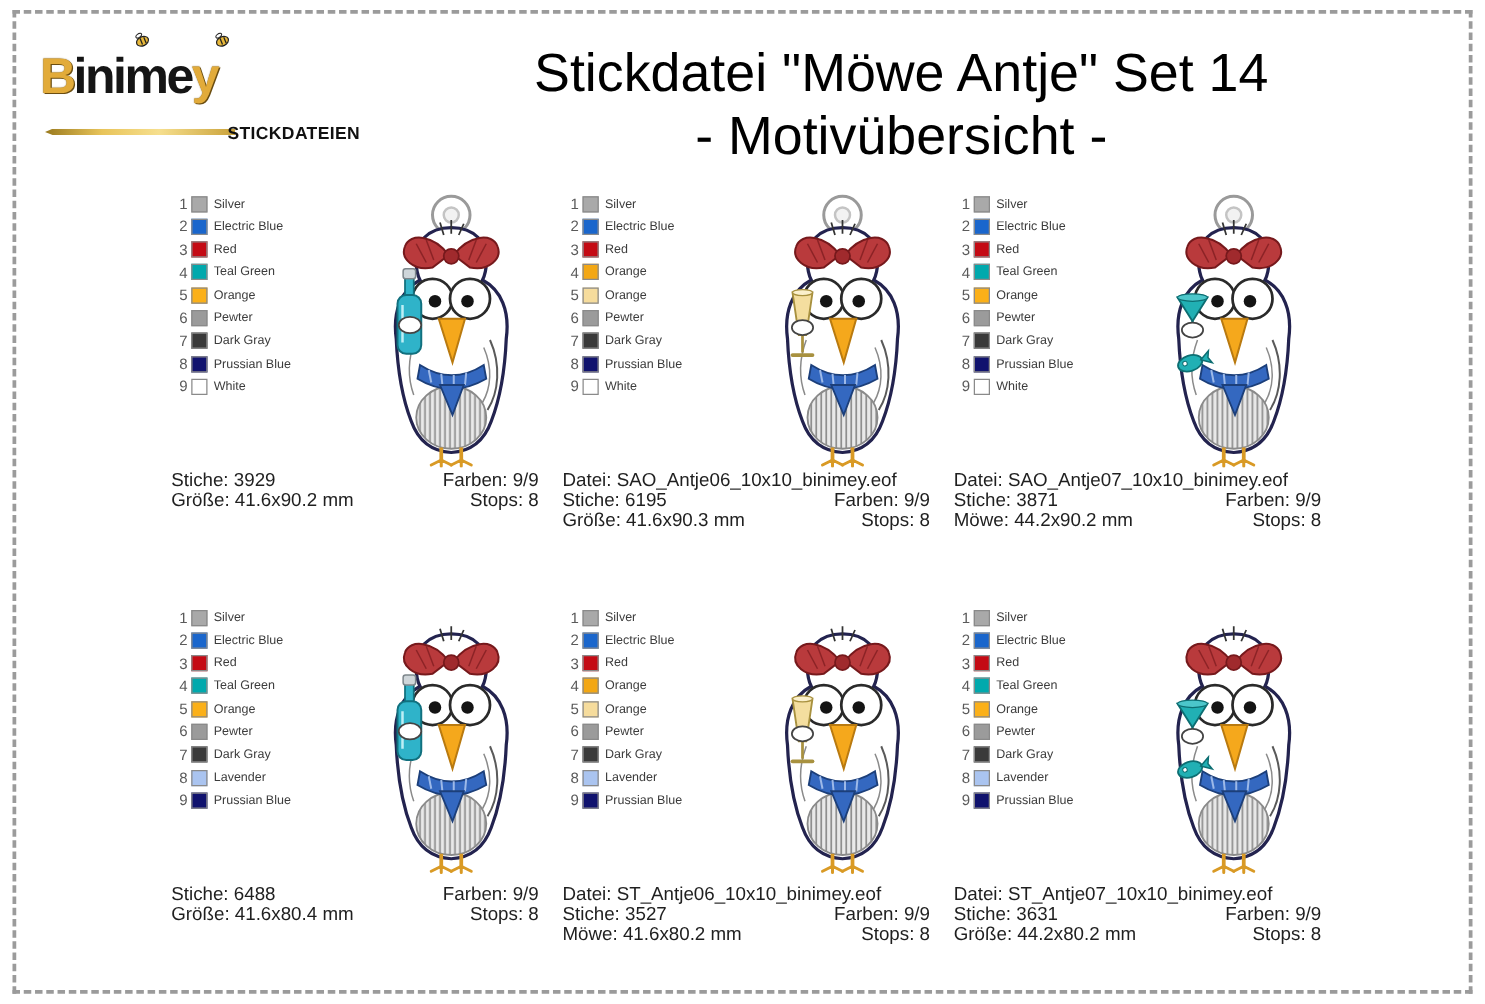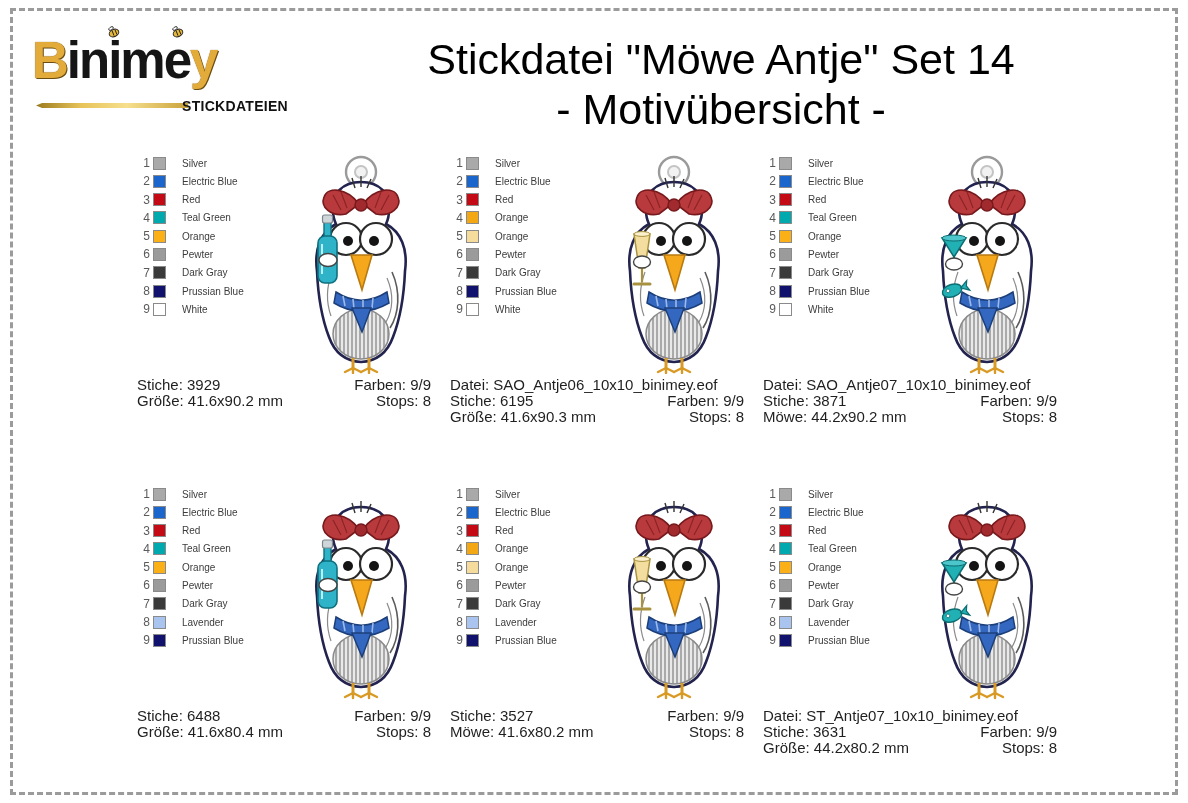--- a/index.html
+++ b/index.html
@@ -2,21 +2,21 @@
 <html><head>
 <meta charset="utf-8">
 <style>
   * { box-sizing: border-box; margin: 0; padding: 0; }
   html,body { width:1188px; height:803px; background:#ffffff; font-family:"Liberation Sans", sans-serif; overflow:hidden; }
   .frame { position:absolute; left:10px; top:8px; right:10px; bottom:8px; border:3px dashed #9b9b9b; }
 
   
   .header { position:absolute; left:32px; top:24px; right:30px; display:flex; align-items:flex-start; }
   .logo { position:relative; width:252px; height:94px; flex:0 0 auto; }
-  .logo-text { font-size:51px; font-weight:700; letter-spacing:-2px; line-height:74px; white-space:nowrap; }
+  .logo-text { font-size:40px; font-weight:700; letter-spacing:-2px; line-height:74px; white-space:nowrap; }
   .gold { color:#e2ab3a; text-shadow:0 0 1px #6b4e12, 1px 1px 0 #6b4e12; }
   .dark { color:#151515; }
   .bee { position:absolute; width:16px; height:12px; }
   .bee-1 { left:74px; top:2px; }
   .bee-2 { left:138px; top:2px; }
   .needle { position:absolute; left:4px; bottom:10px; width:152px; height:5px;
             background:linear-gradient(90deg,#9a7a1e,#e8c45a 30%,#f6df8e 60%,#caa23a);
             clip-path:polygon(0 50%, 4% 0, 100% 0, 100% 100%, 4% 100%); }
   .logo-sub { position:absolute; left:150px; bottom:4px; font-size:14px; font-weight:700; color:#111; letter-spacing:0.3px; }
   .title-block { flex:1; text-align:center; color:#000; padding-top:10px; }
@@ -24,21 +24,21 @@
 
   
   .grid { position:absolute; left:137px; top:150px; display:grid;
           grid-template-columns:313px 313px 313px; row-gap:56px; }
   .panel { width:300px; }
   .panel-top { display:flex; align-items:flex-start; height:224px; }
   .legend { width:158px; padding-top:4px; }
   .legend-row { display:flex; align-items:center; height:18px; margin-bottom:0.3px; }
   .legend-num { width:13px; text-align:right; font-size:12px; color:#5a5a5a; margin-right:3px; }
   .swatch { width:13px; height:13px; border:1px solid #8a8a8a; flex:0 0 auto; }
-  .legend-label { font-size:10px; color:#3c3c3c; margin-left:16px; white-space:nowrap; }
+  .legend-label { font-size:10px; color:#3c3c3c; margin-left:5px; white-space:nowrap; }
   .bird-box { width:136px; height:224px; flex:0 0 auto; }
   .bird-box svg { width:100%; height:100%; }
 
   .info { margin-top:3px; width:294px; font-size:15px; color:#1f1f1f; line-height:16px; }
   .info-line { display:flex; justify-content:space-between; white-space:nowrap; }
 </style>
 </head>
 <body>
 
 <div class="frame"></div>
@@ -608,20 +608,21 @@
     <line x1="26" y1="134" x2="42" y2="134" stroke="#a8913f" stroke-width="3" stroke-linecap="round"></line>
     <ellipse cx="34" cy="112" rx="8.5" ry="6" fill="#fff" stroke="#444" stroke-width="1.4"></ellipse>
       <line x1="58" y1="208" x2="58" y2="218" stroke="#d99a25" stroke-width="3"></line>
       <line x1="74" y1="208" x2="74" y2="218" stroke="#d99a25" stroke-width="3"></line>
       <path d="M58,218 l-8,4 M58,218 l0,5 M58,218 l8,4" fill="none" stroke="#d99a25" stroke-width="2.4" stroke-linecap="round"></path>
       <path d="M74,218 l-8,4 M74,218 l0,5 M74,218 l8,4" fill="none" stroke="#d99a25" stroke-width="2.4" stroke-linecap="round"></path>
     </g>
   </svg></div>
       </div>
       <div class="info">
+        <div>Datei: ST_Antje06_10x10_binimey.eof</div>
         <div class="info-line">
           <span>Stiche: 3527</span>
           <span>Farben: 9/9</span>
         </div>
         <div class="info-line">
           <span>Möwe: 41.6x80.2 mm</span>
           <span>Stops: 8</span>
         </div>
       </div>
     </div>

